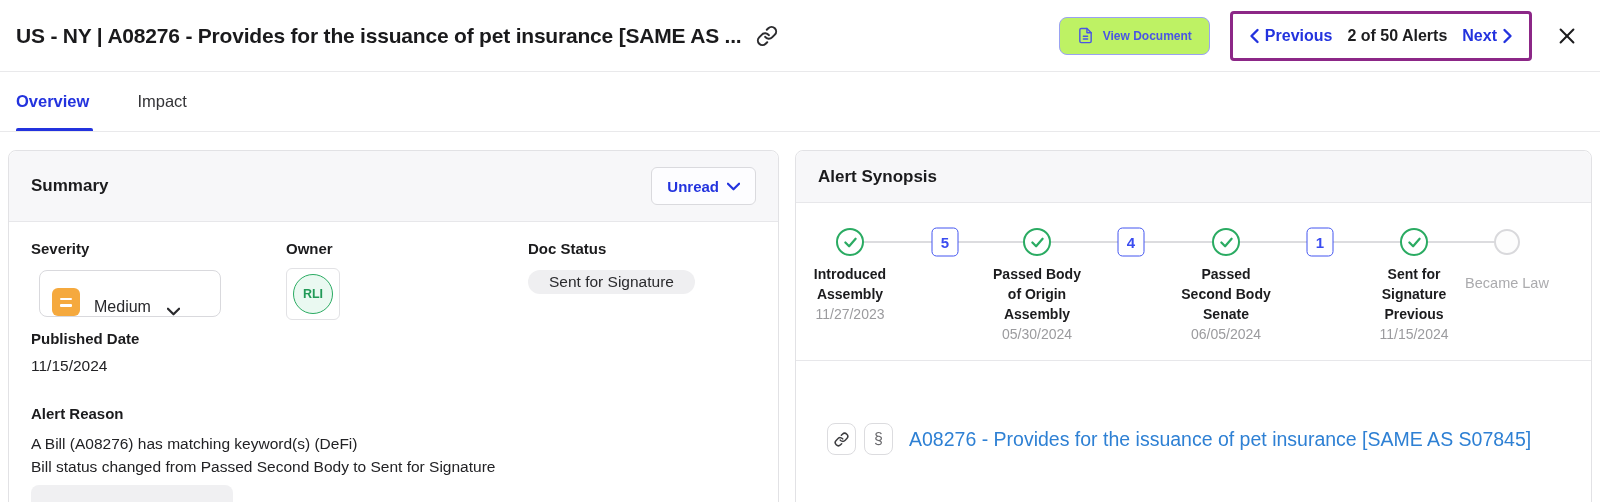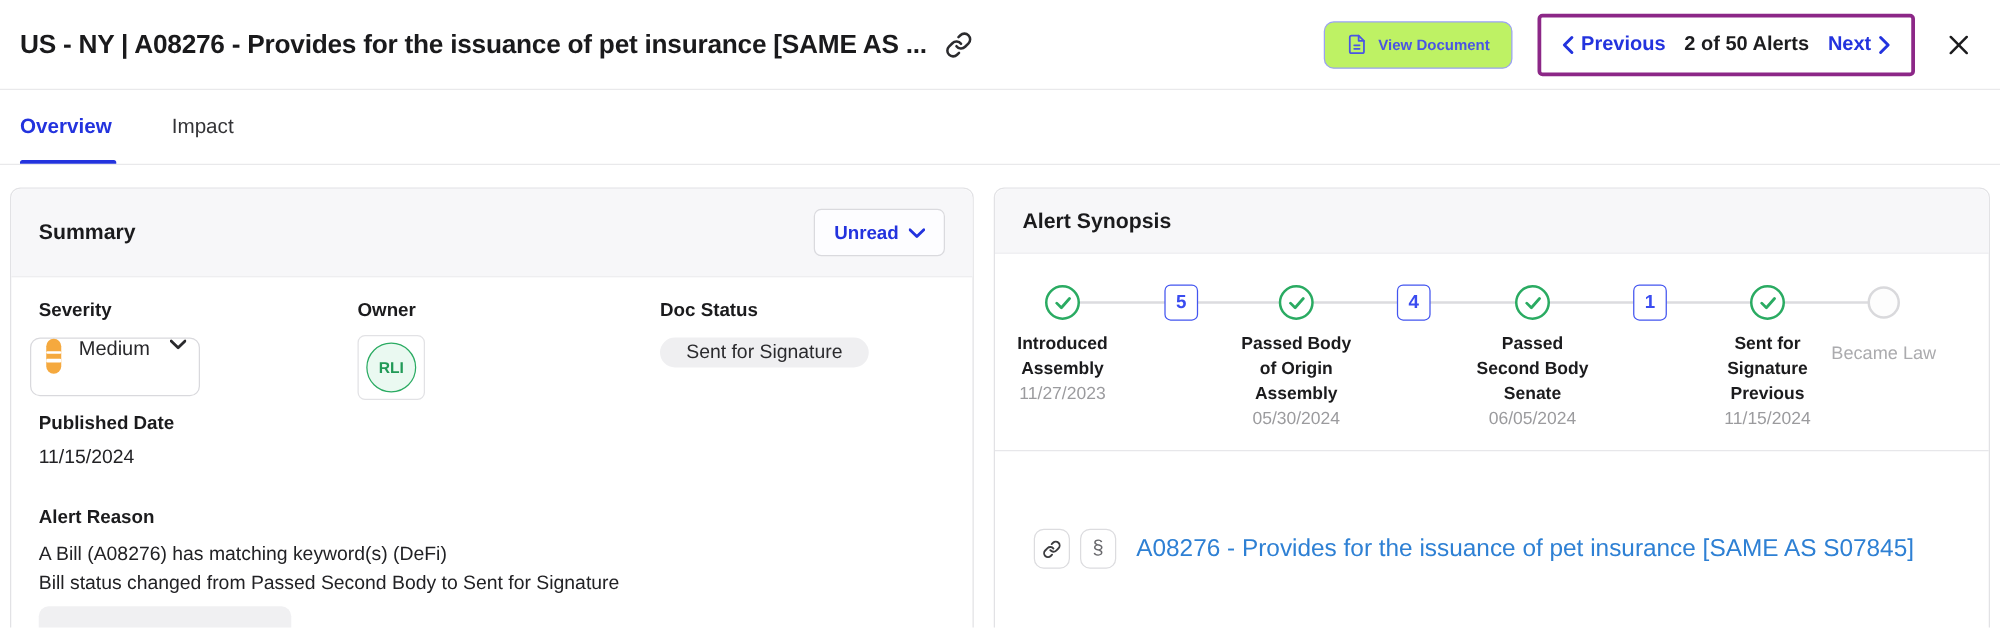--- a/index.html
+++ b/index.html
@@ -43,22 +43,22 @@
   .card-summary .card-header { height:71px; }
   .card-synopsis .card-header { height:52px; }
   .card-title { font-size:17px; font-weight:700; color:#1b1b1d; }
   .unread-btn { display:flex; align-items:center; gap:8px; height:38px; padding:0 15px;
     background:#fdfdff; border:1px solid #dadade; border-radius:6px; color:#2333de;
     font-size:15px; font-weight:700; cursor:pointer; font-family:inherit; }
 
   
   .summary-body { position:relative; height:348px; }
   .field-label { position:absolute; font-size:15px; font-weight:700; color:#1b1b1d; }
-  .severity-select { position:absolute; left:15px; top:48px; width:136px; height:47px;
-    border:1px solid #d9d9dd; border-radius:8px; background:#fff; display:flex; align-items:flex-start;
+  .severity-select { position:absolute; left:30px; top:48px; width:182px; height:47px;
+    border:1px solid #d9d9dd; border-radius:8px; background:#fff; display:flex; align-items:flex-end;
     gap:14px; padding:0 12px; cursor:pointer; }
   .severity-chip { width:28px; height:28px; border-radius:6px; background:#f5a93e;
     display:flex; flex-direction:column; align-items:center; justify-content:center; gap:4px; }
   .severity-chip i { display:block; width:12px; height:2.5px; background:#fff; border-radius:1px; }
   .severity-value { font-size:16px; font-weight:500; color:#28282b; }
   .owner-box { position:absolute; left:277px; top:46px; width:54px; height:52px;
     border:1px solid #e2e2e5; border-radius:6px; background:#fff; display:flex;
     align-items:center; justify-content:center; cursor:pointer; }
   .owner-avatar { width:40px; height:40px; border-radius:50%; border:1.5px solid #2aab62;
     background:#eaf9f1; color:#219a57; font-size:12.5px; font-weight:600;

